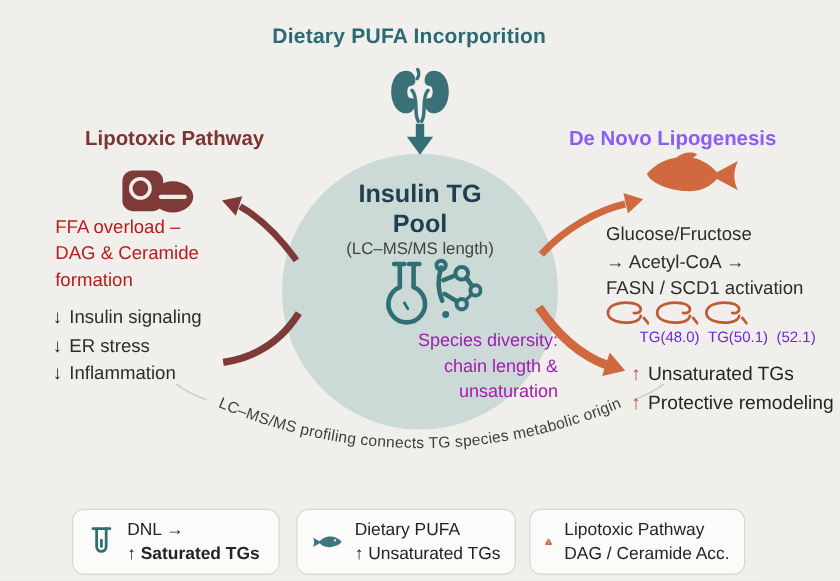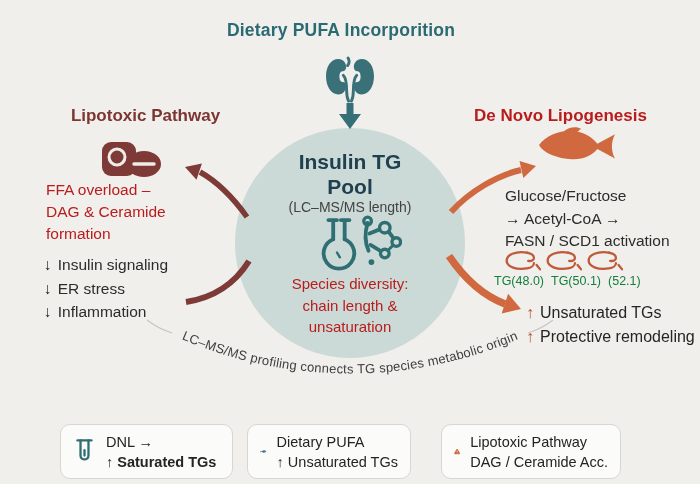--- a/index.html
+++ b/index.html
@@ -13,36 +13,36 @@
   
   .main-title{top:20px;left:0;width:682px;text-align:center;
     font-size:17.5px;font-weight:700;color:#2a6a72;letter-spacing:.2px;}
   
   .pool-circle{left:235px;top:128px;width:230px;height:230px;border-radius:50%;
     background:#cbdad7;}
   .pool-title{left:235px;top:149px;width:230px;text-align:center;
     font-size:21px;line-height:25px;font-weight:700;color:#20404f;}
   .pool-sub{left:235px;top:199px;width:230px;text-align:center;
     font-size:14px;color:#434343;}
-  .pool-body{left:235px;top:273px;width:230px;text-align:center;
-    font-size:15px;line-height:21.5px;color:#b91c1c;}
+  .pool-body{left:235px;top:273px;width:230px;text-align:right;
+    font-size:15px;line-height:21.5px;color:#a21caf;}
   
   .left-heading{left:38px;top:106px;width:215px;text-align:center;
     font-size:17px;font-weight:700;color:#7d3531;}
   .left-desc{left:46px;top:179px;font-size:15.5px;line-height:22px;color:#b91c1c;}
   .effects{font-size:15.5px;line-height:23.5px;}
   .left-effects{left:44px;top:253px;}
   .effects .glyph{display:inline-block;margin-right:6px;font-weight:700;}
   .left-effects .glyph{color:#222;}
   
   .right-heading{left:458px;top:106px;width:205px;text-align:center;
-    font-size:17px;font-weight:700;color:#b91c1c;}
+    font-size:17px;font-weight:700;color:#8b5cf6;}
   .right-desc{left:505px;top:185px;font-size:15.5px;line-height:22.5px;color:#2c2c2c;}
   .droplets{left:504px;top:249px;display:flex;gap:4px;}
-  .tg-labels{left:494px;top:274px;font-size:12.5px;color:#15803d;}
+  .tg-labels{left:533px;top:274px;font-size:12.5px;color:#6d28d9;}
   .tg-labels span{margin-right:7px;}
   .right-effects{left:526px;top:301px;font-size:16px;line-height:23.5px;}
   .right-effects .glyph{color:#b45430;}
   .right-effects .lbl{font-weight:400;color:#252525;}
   
   .legend-box{top:424px;height:55px;box-sizing:border-box;
     background:#fbfbf9;border:1.5px solid #d7d6d2;border-radius:10px;
     display:flex;align-items:center;gap:10px;padding:0 12px;}
   .legend-text{font-size:14.5px;line-height:20px;color:#242424;white-space:nowrap;}
   .legend-text .bold{font-weight:700;text-align:right;}
@@ -201,21 +201,21 @@
         <path d="M 8.5 3 V 20 C 8.5 26 17.5 26 17.5 20 V 3"></path>
         <path d="M 13 14 V 20"></path>
       </g>
     </svg>
     <div class="legend-text">
       <div>DNL →</div>
       <div class="bold">↑ Saturated TGs</div>
     </div>
   </div>
 
-  <div class="abs legend-box" style="left:247px;width:164px">
+  <div class="abs legend-box" style="left:247px;width:183px">
     <svg width="40" height="25" viewBox="0 0 60 28">
       <path fill="#3d7680" d="M 58 14 C 52 6 40 2 30 4 C 24 5 18 9 15 13 L 2 6 C 5 12 5 18 2 24 L 15 17 C 19 22 26 25 34 24.5 C 44 24 55 20 58 14 Z"></path>
       <circle cx="45" cy="11" r="2.2" fill="#fbfbf9"></circle>
     </svg>
     <div class="legend-text">
       <div>Dietary PUFA</div>
       <div>↑ Unsaturated TGs</div>
     </div>
   </div>
 

